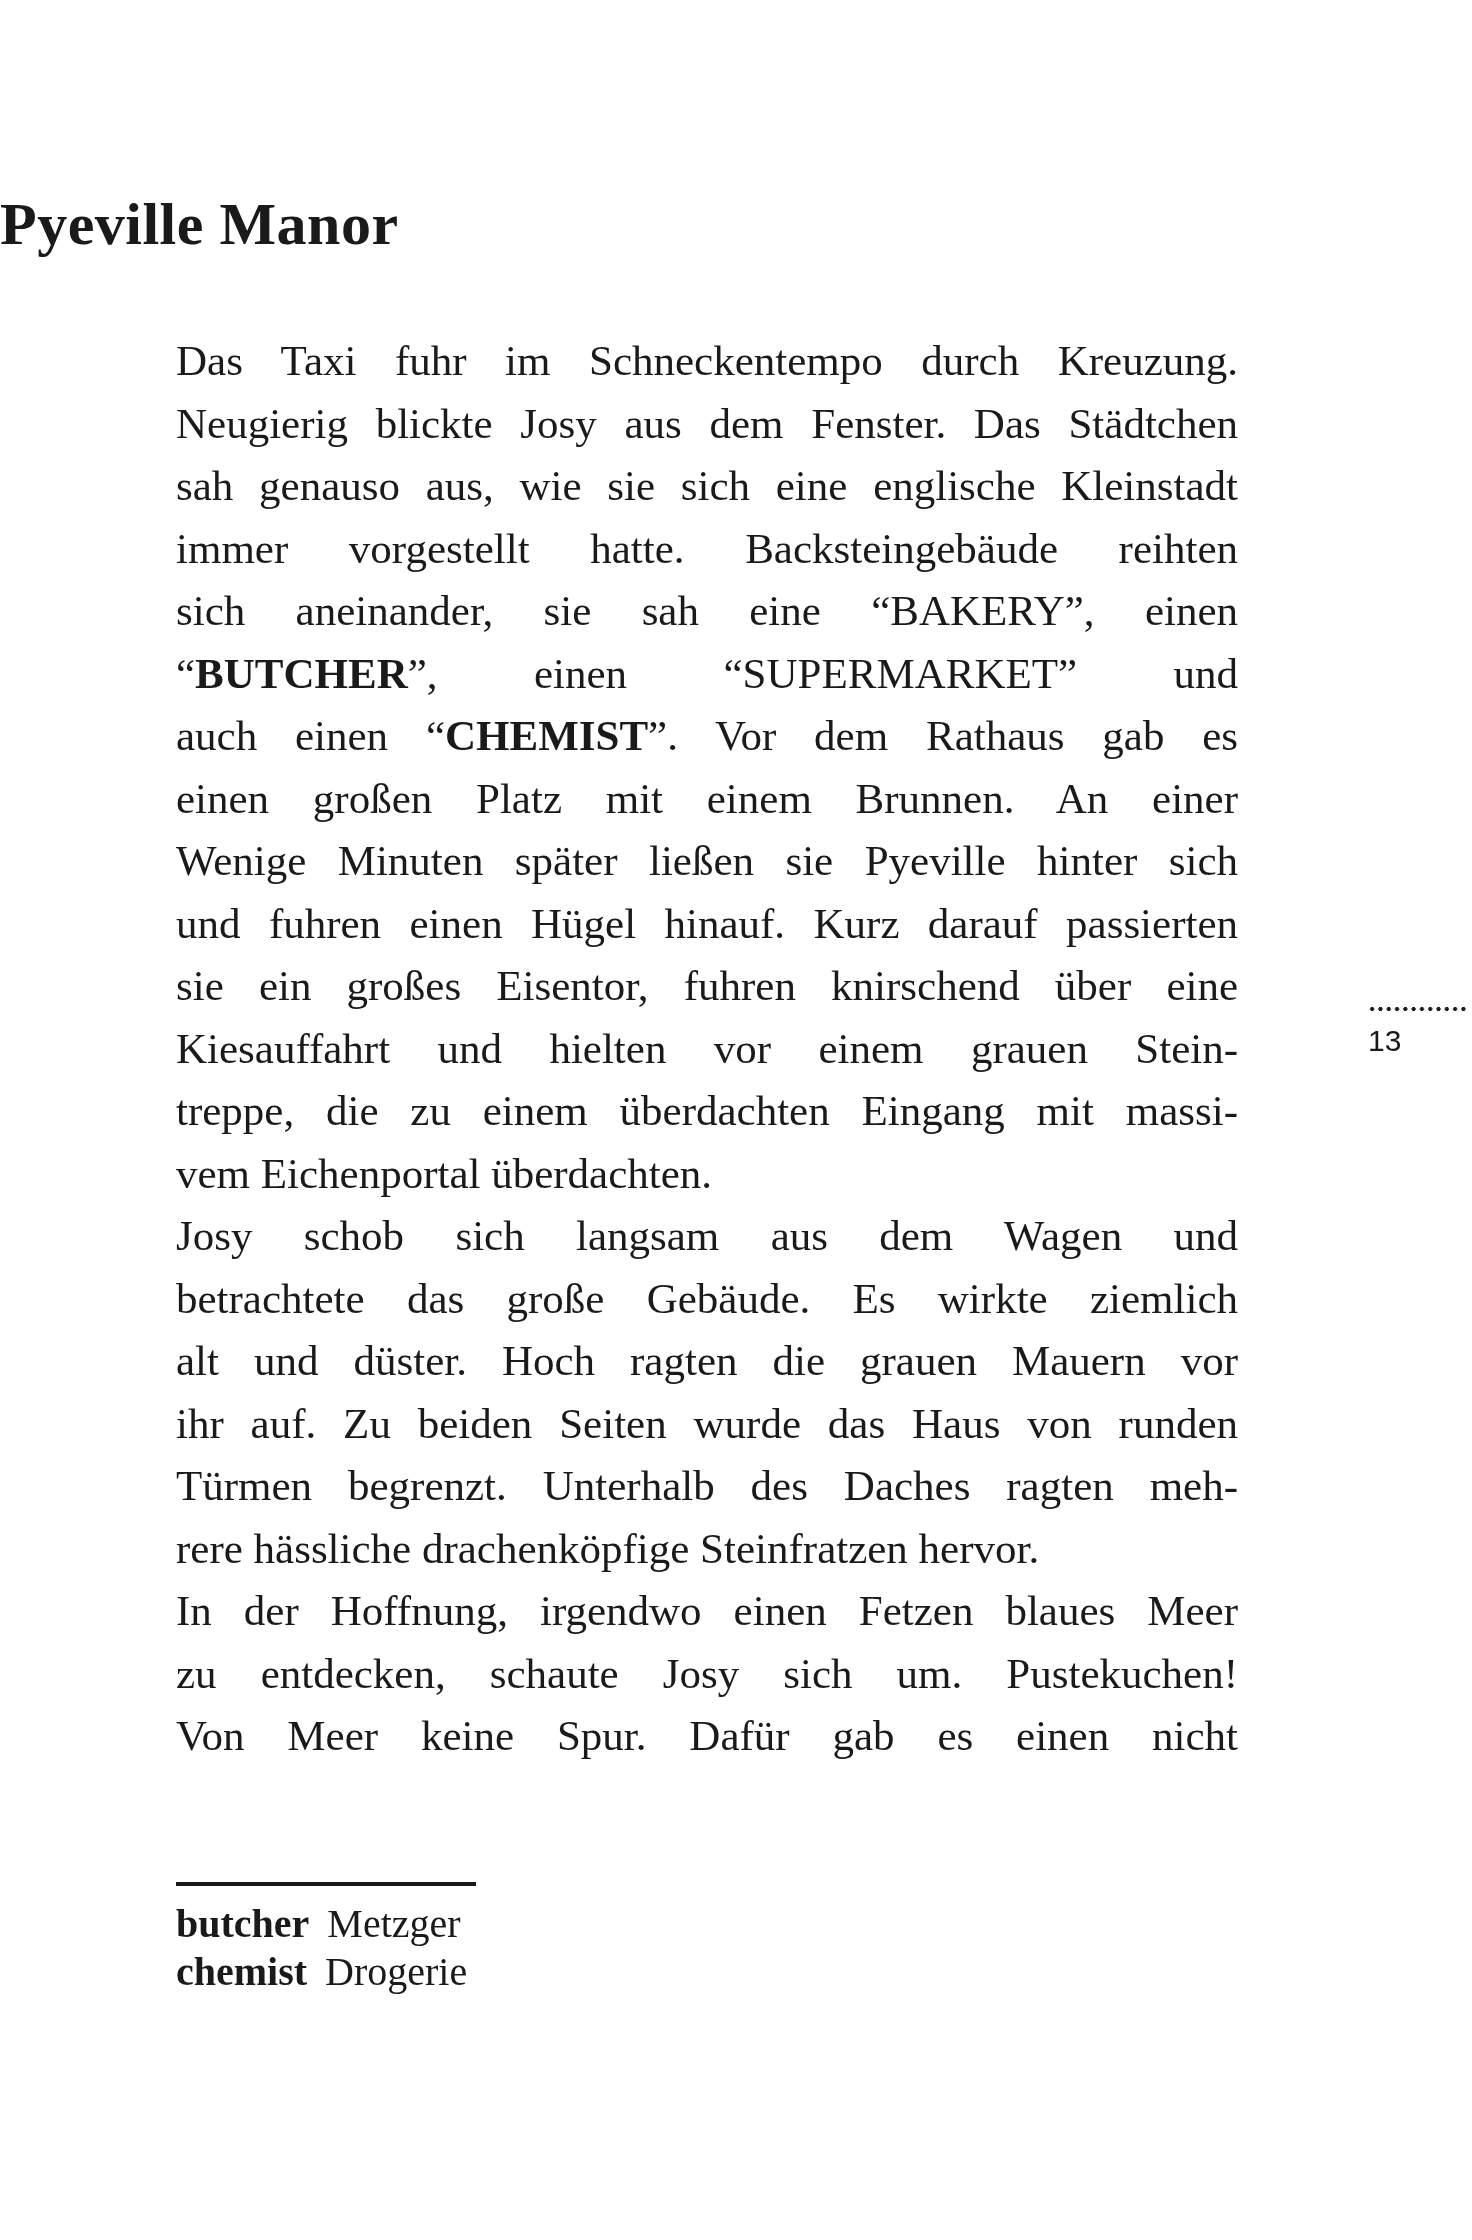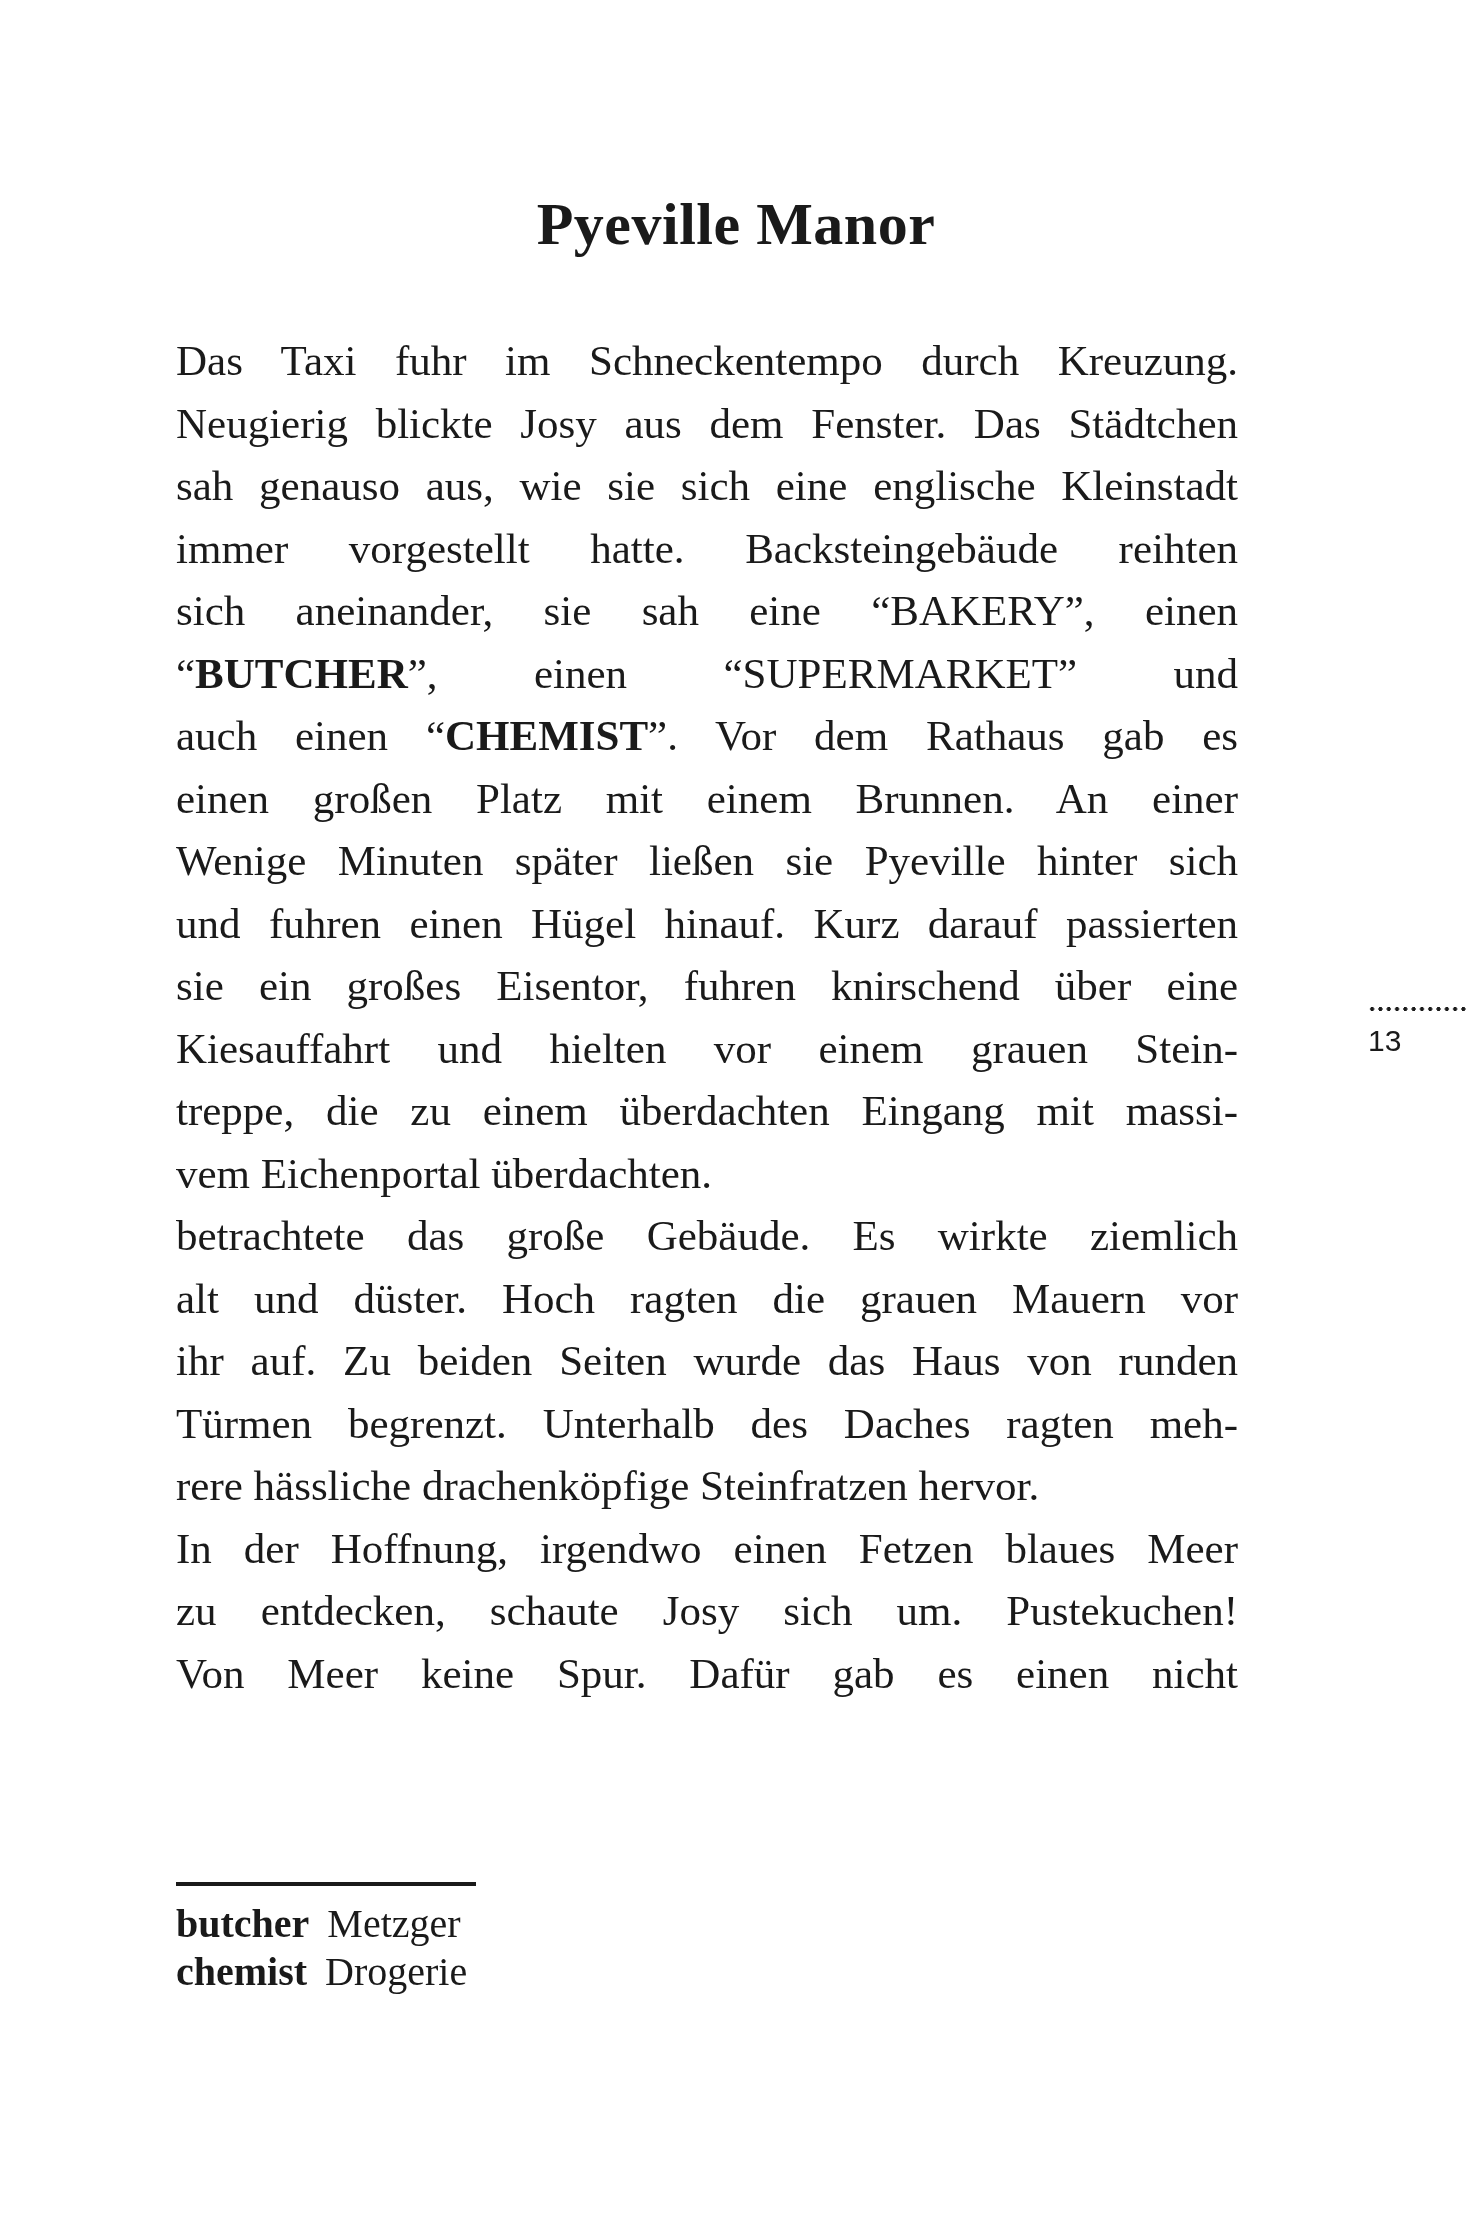--- a/index.html
+++ b/index.html
@@ -1,18 +1,18 @@
 <!DOCTYPE html>
 <html><head>
 <meta charset="utf-8">
 <style>
   html, body { margin: 0; padding: 0; background: #ffffff; }
   body { width: 1472px; height: 2240px; position: relative; overflow: hidden;
          font-family: "Liberation Serif", "DejaVu Serif", serif; color: #1a1a1a; }
-  .title { position: absolute; left: 0; width: 1472px; top: 190px; text-align: center;
+  .title { position: absolute; left: 0; width: 1472px; top: 190px; 
            font-family: "Liberation Serif", serif; font-weight: bold; font-size: 60px;
            letter-spacing: 0.5px; margin: 0; }
   .body-text { position: absolute; left: 176px; top: 330px; width: 1062px; }
   .line { display: block; height: 62.5px; line-height: 62.5px; font-size: 43px;
           text-align: justify; text-align-last: justify; white-space: nowrap;
           transform-origin: left center; }
   .line.last { text-align-last: left; }
   .line span.inner { display: inline-block; width: 100%; text-align: justify; text-align-last: justify; white-space: normal; }
   .line.last span.inner { text-align-last: left; }
   b { font-weight: bold; }
@@ -40,20 +40,21 @@
   <span class="line"><span class="inner">sich aneinander, sie sah eine “BAKERY”, einen</span></span>
   <span class="line"><span class="inner"><span>“</span><b>BUTCHER</b><span>”, einen “SUPERMARKET” und</span></span></span>
   <span class="line"><span class="inner"><span>auch einen “</span><b>CHEMIST</b><span>”. Vor dem Rathaus gab es</span></span></span>
   <span class="line"><span class="inner">einen großen Platz mit einem Brunnen. An einer</span></span>
   <span class="line"><span class="inner">Wenige Minuten später ließen sie Pyeville hinter sich</span></span>
   <span class="line"><span class="inner">und fuhren einen Hügel hinauf. Kurz darauf passierten</span></span>
   <span class="line"><span class="inner">sie ein großes Eisentor, fuhren knirschend über eine</span></span>
   <span class="line"><span class="inner">Kiesauffahrt und hielten vor einem grauen Stein-</span></span>
   <span class="line"><span class="inner">treppe, die zu einem überdachten Eingang mit massi-</span></span>
   <span class="line last"><span class="inner">vem Eichenportal überdachten.</span></span>
+  <span class="line"><span class="inner">Josy schob sich langsam aus dem Wagen und</span></span>
   <span class="line"><span class="inner">betrachtete das große Gebäude. Es wirkte ziemlich</span></span>
   <span class="line"><span class="inner">alt und düster. Hoch ragten die grauen Mauern vor</span></span>
   <span class="line"><span class="inner">ihr auf. Zu beiden Seiten wurde das Haus von runden</span></span>
   <span class="line"><span class="inner">Türmen begrenzt. Unterhalb des Daches ragten meh-</span></span>
   <span class="line last"><span class="inner">rere hässliche drachenköpfige Steinfratzen hervor.</span></span>
   <span class="line"><span class="inner">In der Hoffnung, irgendwo einen Fetzen blaues Meer</span></span>
   <span class="line"><span class="inner">zu entdecken, schaute Josy sich um. Pustekuchen!</span></span>
   <span class="line"><span class="inner">Von Meer keine Spur. Dafür gab es einen nicht</span></span>
 </div>
 

